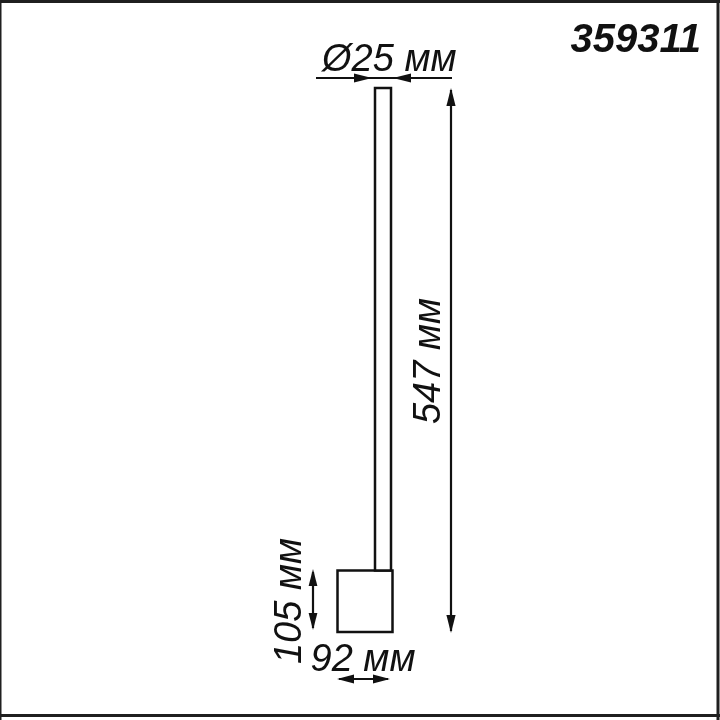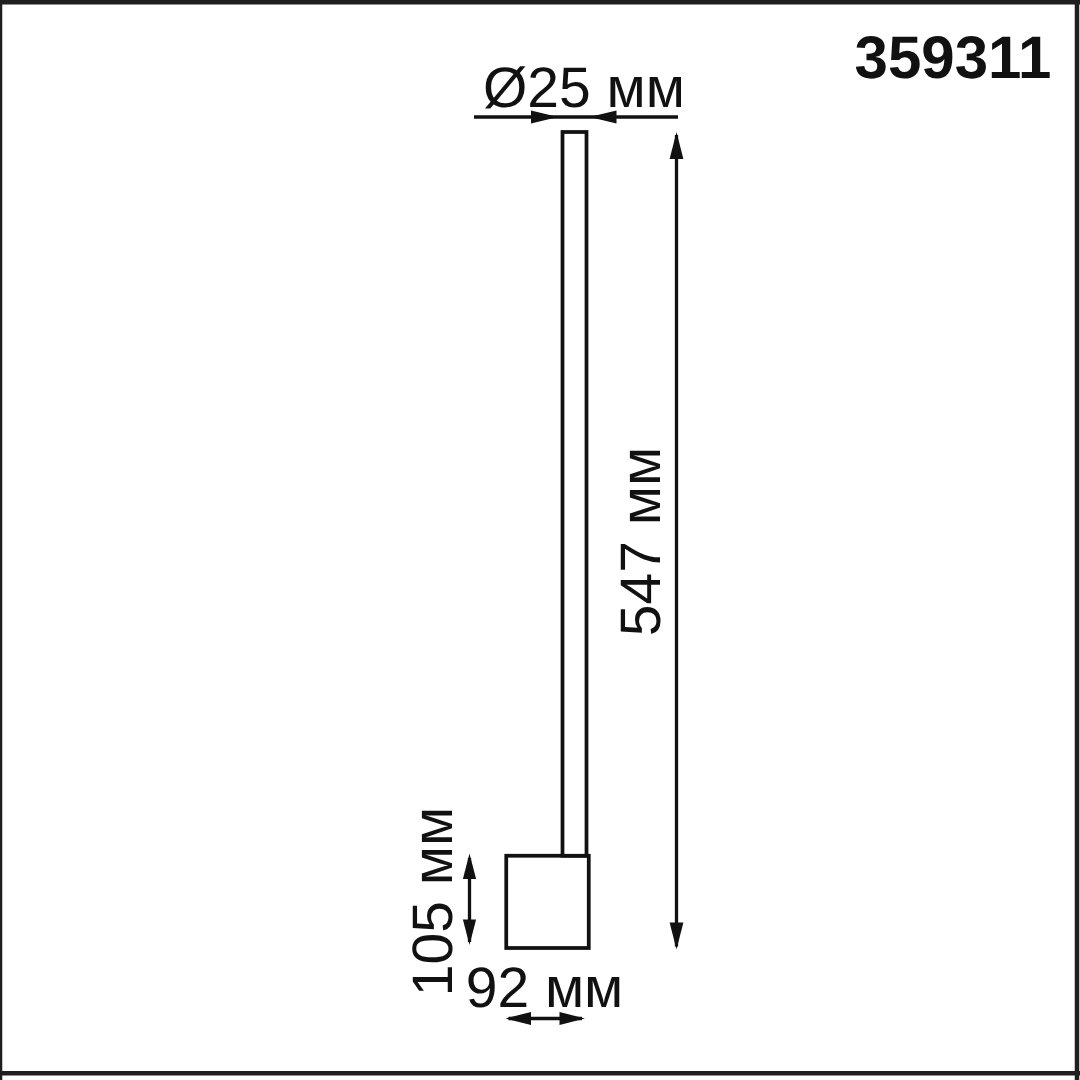--- a/index.html
+++ b/index.html
@@ -8,20 +8,21 @@
     --frame: #1f1f1f;
   }
   * { box-sizing: border-box; }
   html, body { margin: 0; padding: 0; background: #fff; }
   .canvas {
     position: relative;
     width: 720px;
     height: 720px;
     background: var(--background);
     overflow: hidden;
+    font-style: italic;
   }
   svg { display: block; }
   .outline {
     stroke: var(--line);
     stroke-width: 2.5;
     fill: var(--background);
   }
   .dim-line {
     stroke: var(--line);
     stroke-width: 2.2;

